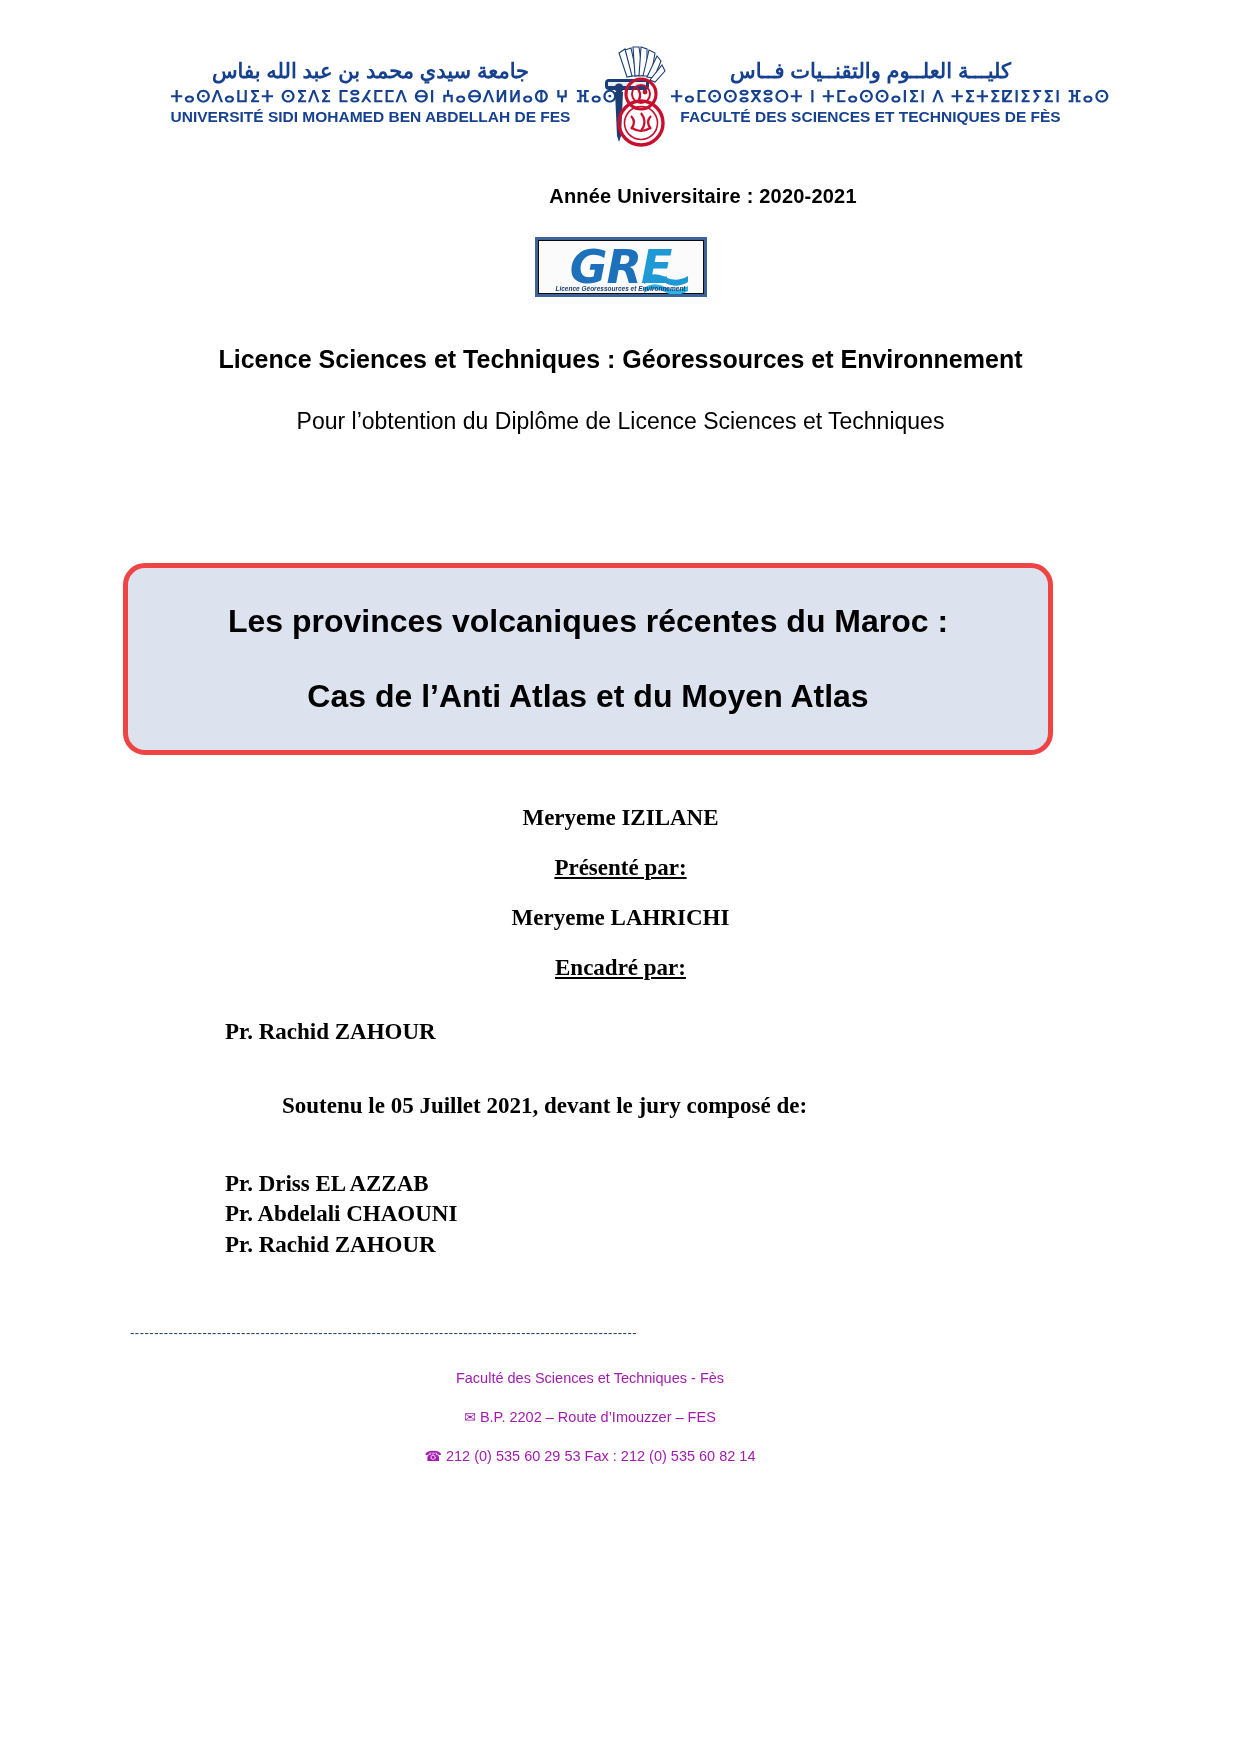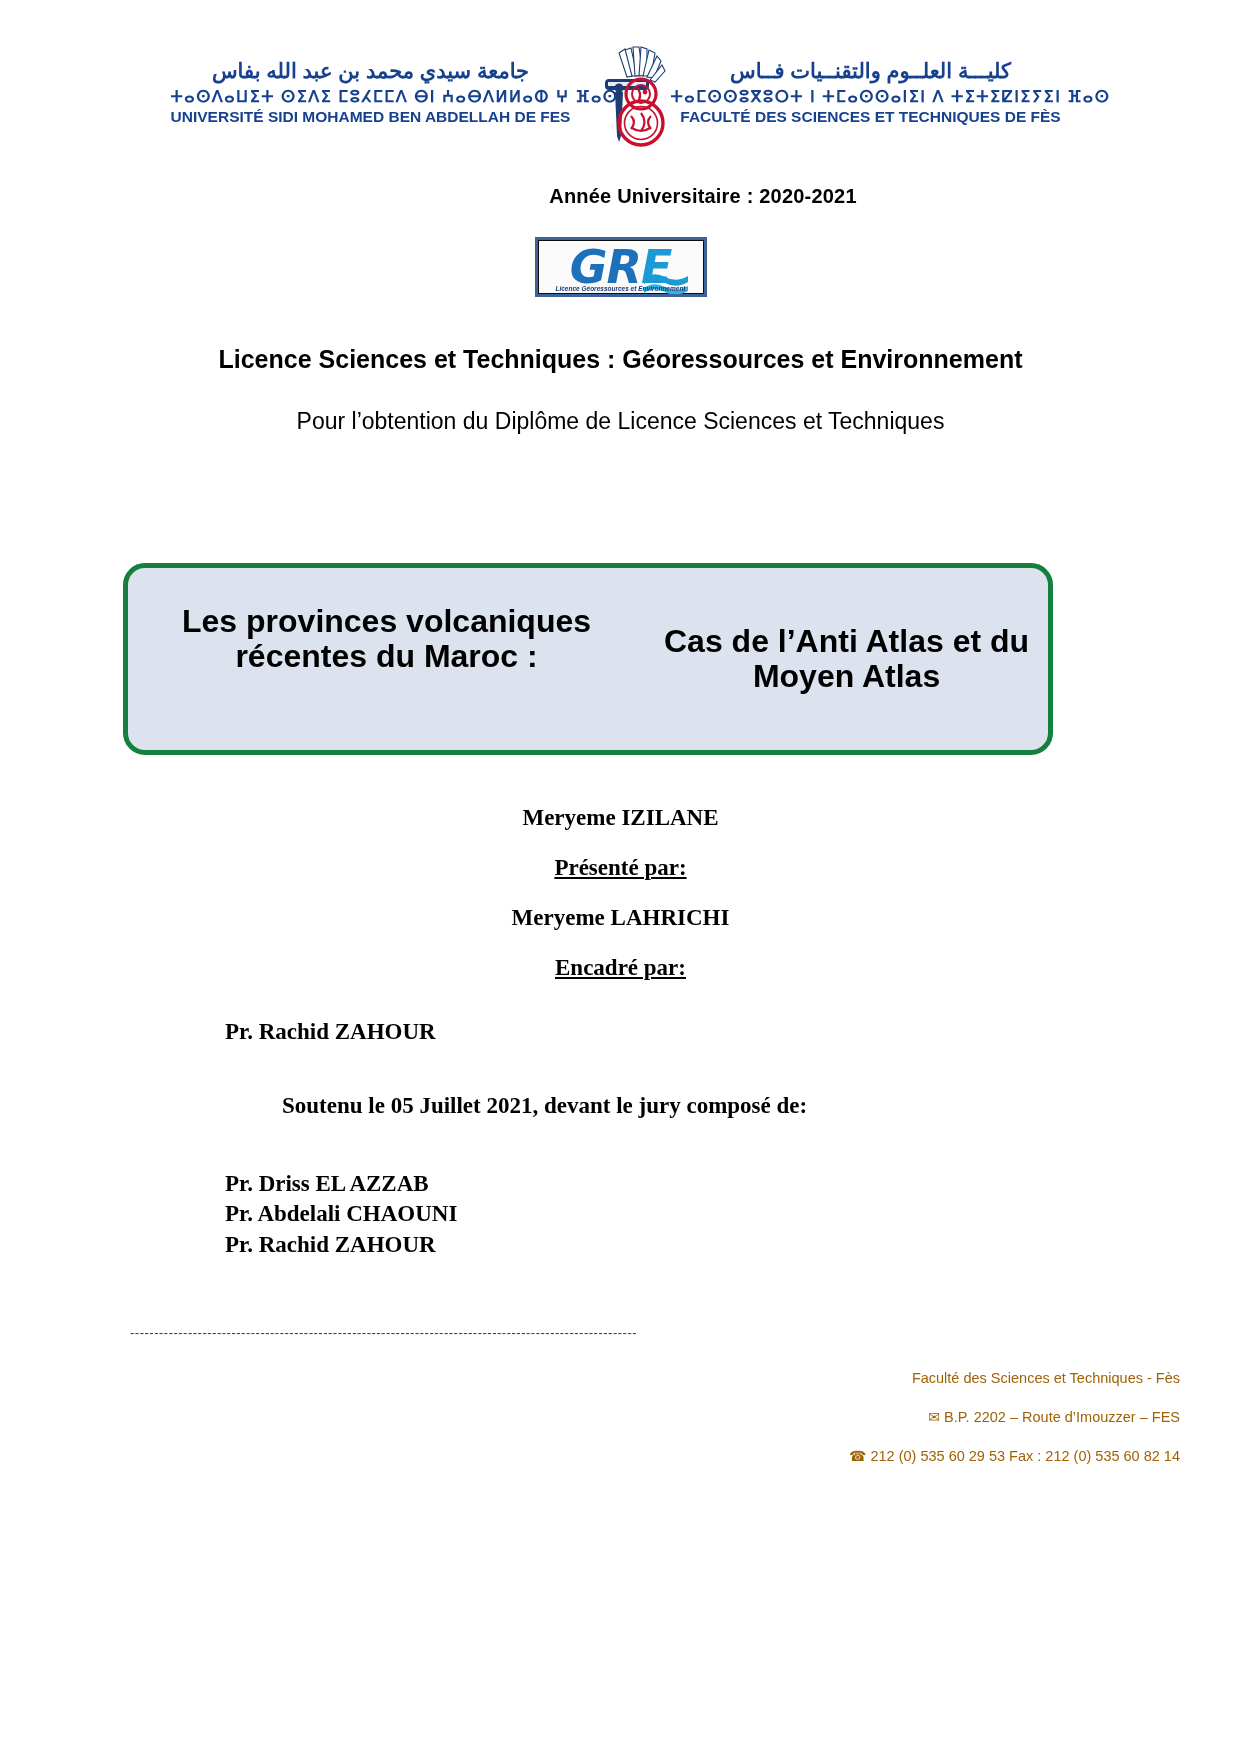--- a/index.html
+++ b/index.html
@@ -165,25 +165,25 @@
   }
 
   
   .title-box {
     position: absolute;
     top: 563px;
     left: 123px;
     width: 930px;
     height: 192px;
     box-sizing: border-box;
-    border: 5px solid #15803d;
+    border: 5px solid #ef4444;
     border-radius: 22px;
     background: #dce3ef;
     display: flex;
-    flex-direction: row;
+    flex-direction: column;
     align-items: center;
     justify-content: center;
   }
   .title-line {
     font-size: 32px;
     font-weight: bold;
     text-align: center;
     line-height: 1.1;
   }
   .title-line.first { margin-bottom: 40px; }
@@ -235,22 +235,22 @@
     letter-spacing: .5px;
     white-space: nowrap;
     overflow: hidden;
     font-family: "Liberation Sans", sans-serif;
   }
   .footer {
     position: absolute;
     top: 1370px;
     left: 0;
     width: 1180px;
-    text-align: right;
-    color: #a16207;
+    text-align: center;
+    color: #a21caf;
     font-size: 14.5px;
   }
   .footer div { margin-bottom: 23px; }
   .ft-icon {
     font-size: 14px;
     margin-right: 4px;
   }
 </style>
 </head>
 <body>

